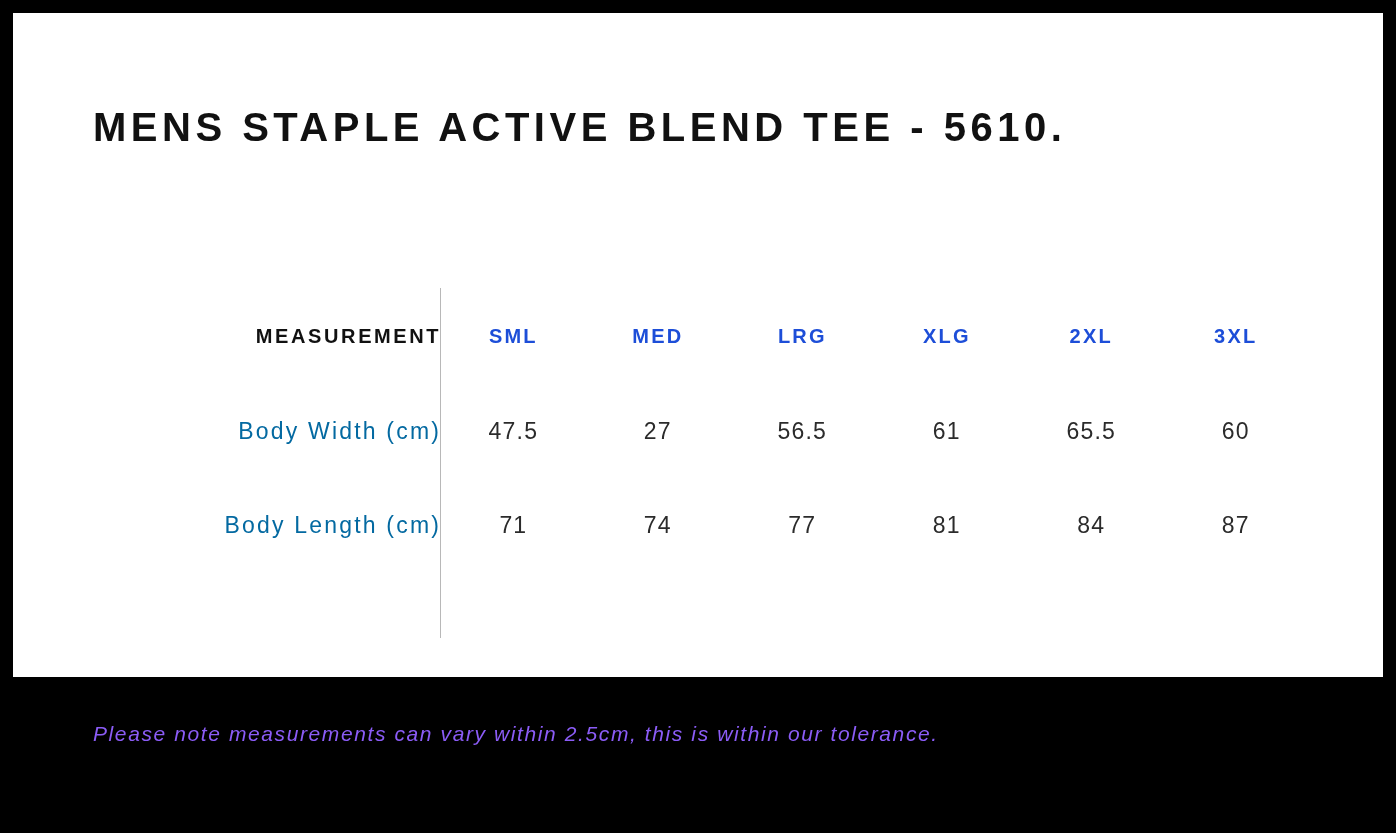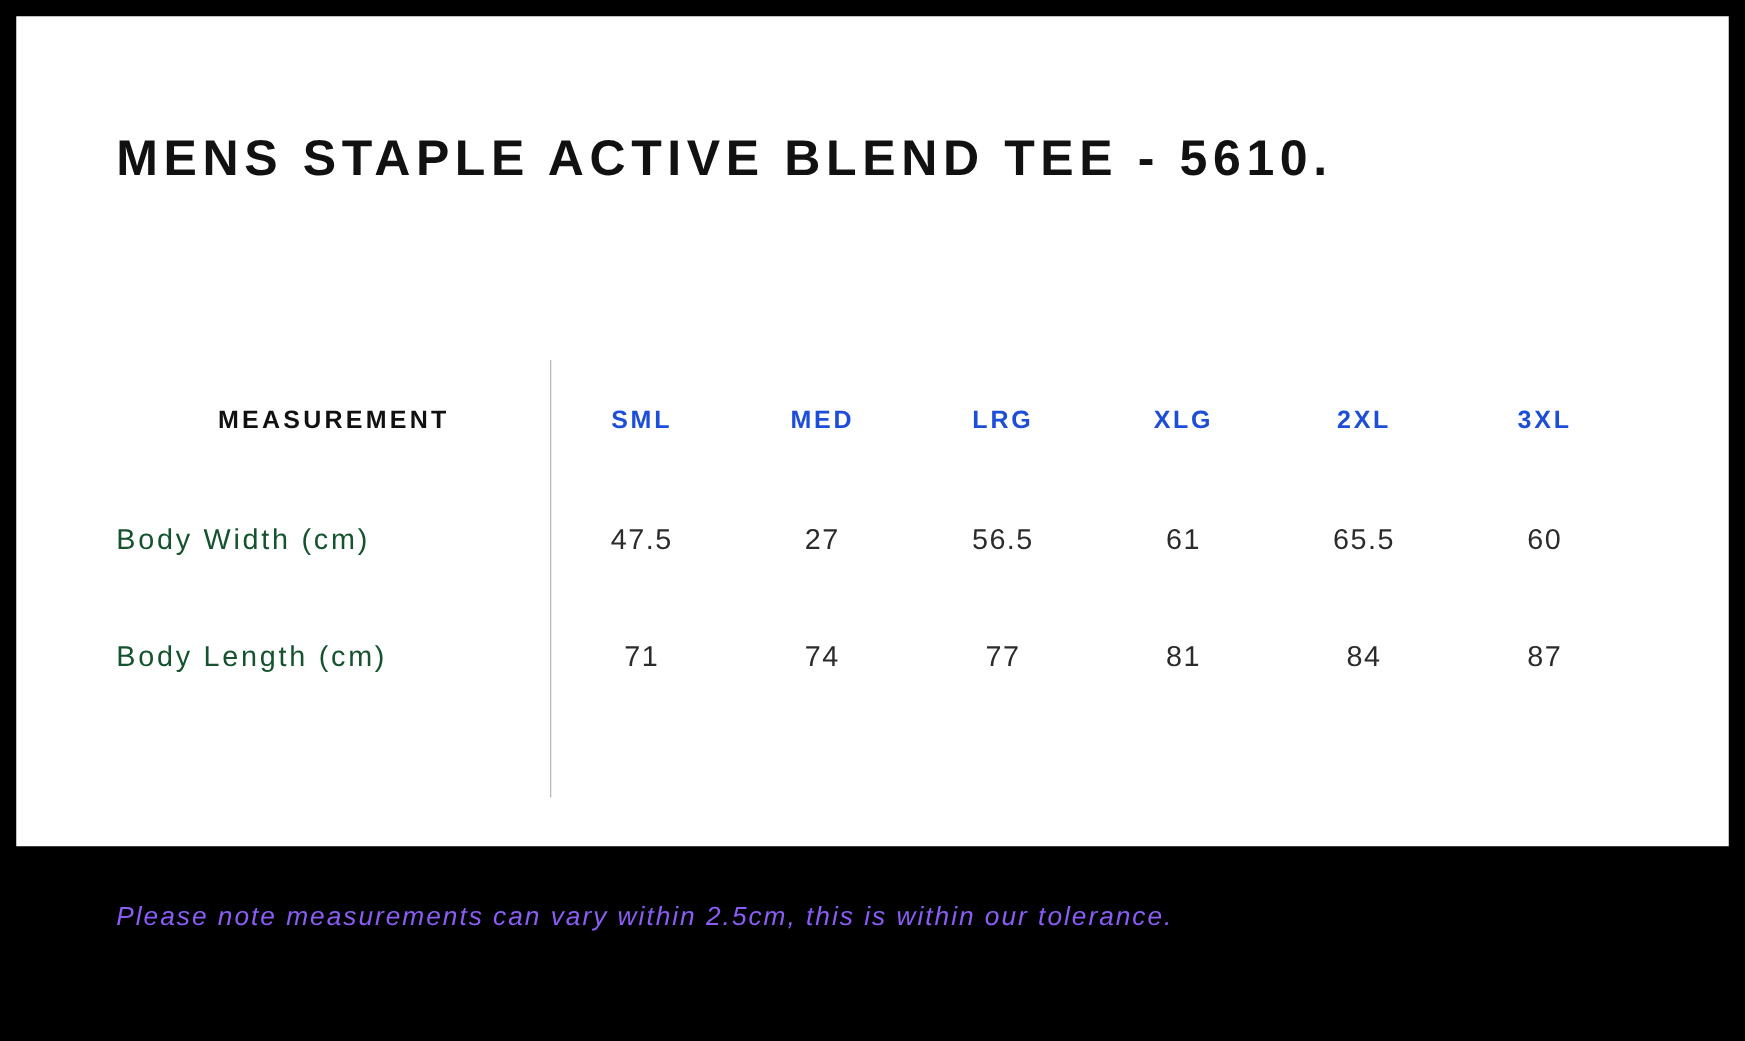--- a/index.html
+++ b/index.html
@@ -54,44 +54,44 @@
     border-collapse: collapse;
     table-layout: fixed;
   }
   table.sizes th, table.sizes td {
     padding: 0;
     border: none;
   }
   col.label-col { width: 347px; }
   col.size-col { width: 144px; }
   th.hdr-label {
-    text-align: center;
+    text-align: right;
     font-size: 20px;
     font-weight: bold;
     letter-spacing: 2.6px;
     color: #111111;
     height: 96px;
     vertical-align: middle;
     white-space: nowrap;
   }
   th.hdr-size {
     text-align: center;
     font-size: 20px;
     font-weight: bold;
     letter-spacing: 2.2px;
     color: #1d4ed8;
     height: 96px;
     vertical-align: middle;
   }
   td.row-label {
-    text-align: left;
+    text-align: right;
     font-size: 23px;
     font-weight: normal;
     letter-spacing: 2.2px;
-    color: #14532d;
+    color: #0369a1;
     height: 94px;
     vertical-align: middle;
     white-space: nowrap;
   }
   td.cell-value {
     text-align: center;
     font-size: 23px;
     font-weight: normal;
     letter-spacing: 1.2px;
     color: #2b2b2b;

